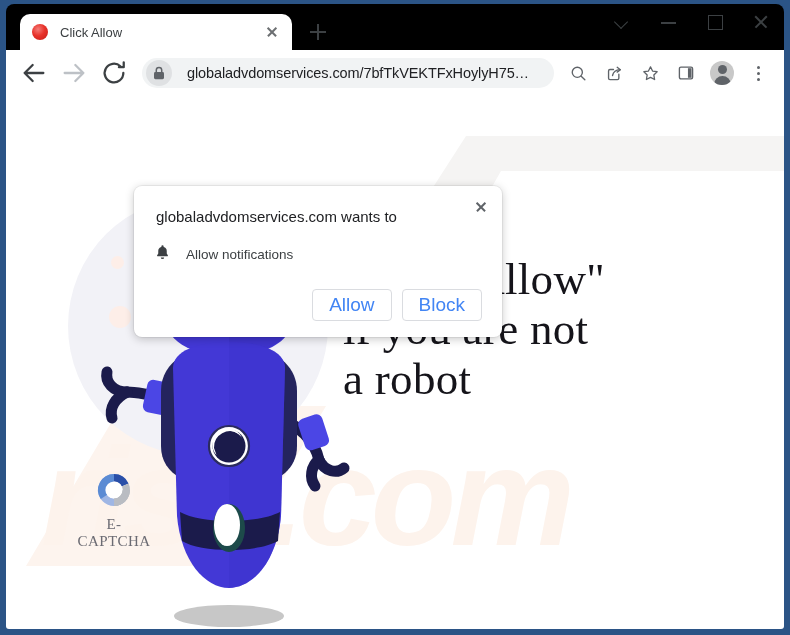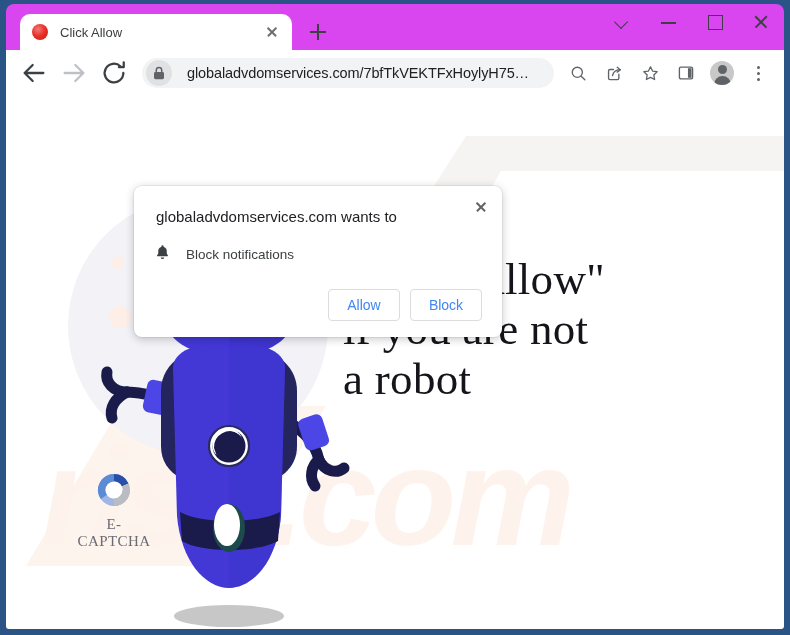--- a/index.html
+++ b/index.html
@@ -20,21 +20,21 @@
     background: #2b5486;
     padding: 6px 6px 6px 6px;
   }
 
   
   .tabstrip {
     position: absolute;
     left: 6px; top: 4px;
     width: 778px;
     height: 46px;
-    background: #d946ef;
+    background: #000000;
     border-top-left-radius: 8px;
     border-top-right-radius: 8px;
   }
 
   .tab {
     position: absolute;
     left: 14px; top: 10px;
     width: 272px;
     height: 36px;
     background: #ffffff;
@@ -370,21 +370,21 @@
     margin-top: 24px;
   }
   .pbtn {
     min-width: 72px;
     height: 32px;
     padding: 0 16px;
     background: #ffffff;
     border: 1px solid #dadce0;
     border-radius: 4px;
     color: #4285f4;
-    font-size: 14px;
+    font-size: 19px;
     font-family: "Liberation Sans", sans-serif;
     cursor: pointer;
     line-height: 30px;
     text-align: center;
   }
 </style>
 </head>
 <body>
 
 <div class="window">
@@ -565,21 +565,21 @@
 
       <div class="permission-title">globaladvdomservices.com wants to</div>
 
       <div class="permission-row">
         <span>
           <svg width="17" height="18" viewBox="0 0 24 24" aria-hidden="true">
             <path d="M12 2.6a1.6 1.6 0 011.6 1.6v.7a6 6 0 014.4 5.8v3.4l1.5 2.6a.9.9 0 01-.8 1.4H5.3a.9.9 0 01-.8-1.4L6 14.1v-3.4a6 6 0 014.4-5.8v-.7A1.6 1.6 0 0112 2.6z" fill="#3c4043"></path>
             <path d="M9.6 19.6h4.8a2.4 2.4 0 01-4.8 0z" fill="#3c4043"></path>
           </svg>
         </span>
-        <span class="permission-row-label">Block notifications</span>
+        <span class="permission-row-label">Allow notifications</span>
       </div>
 
       <div class="permission-actions">
         <button class="pbtn">Allow</button>
         <button class="pbtn">Block</button>
       </div>
     </div>
 
   </div>
 </div>

